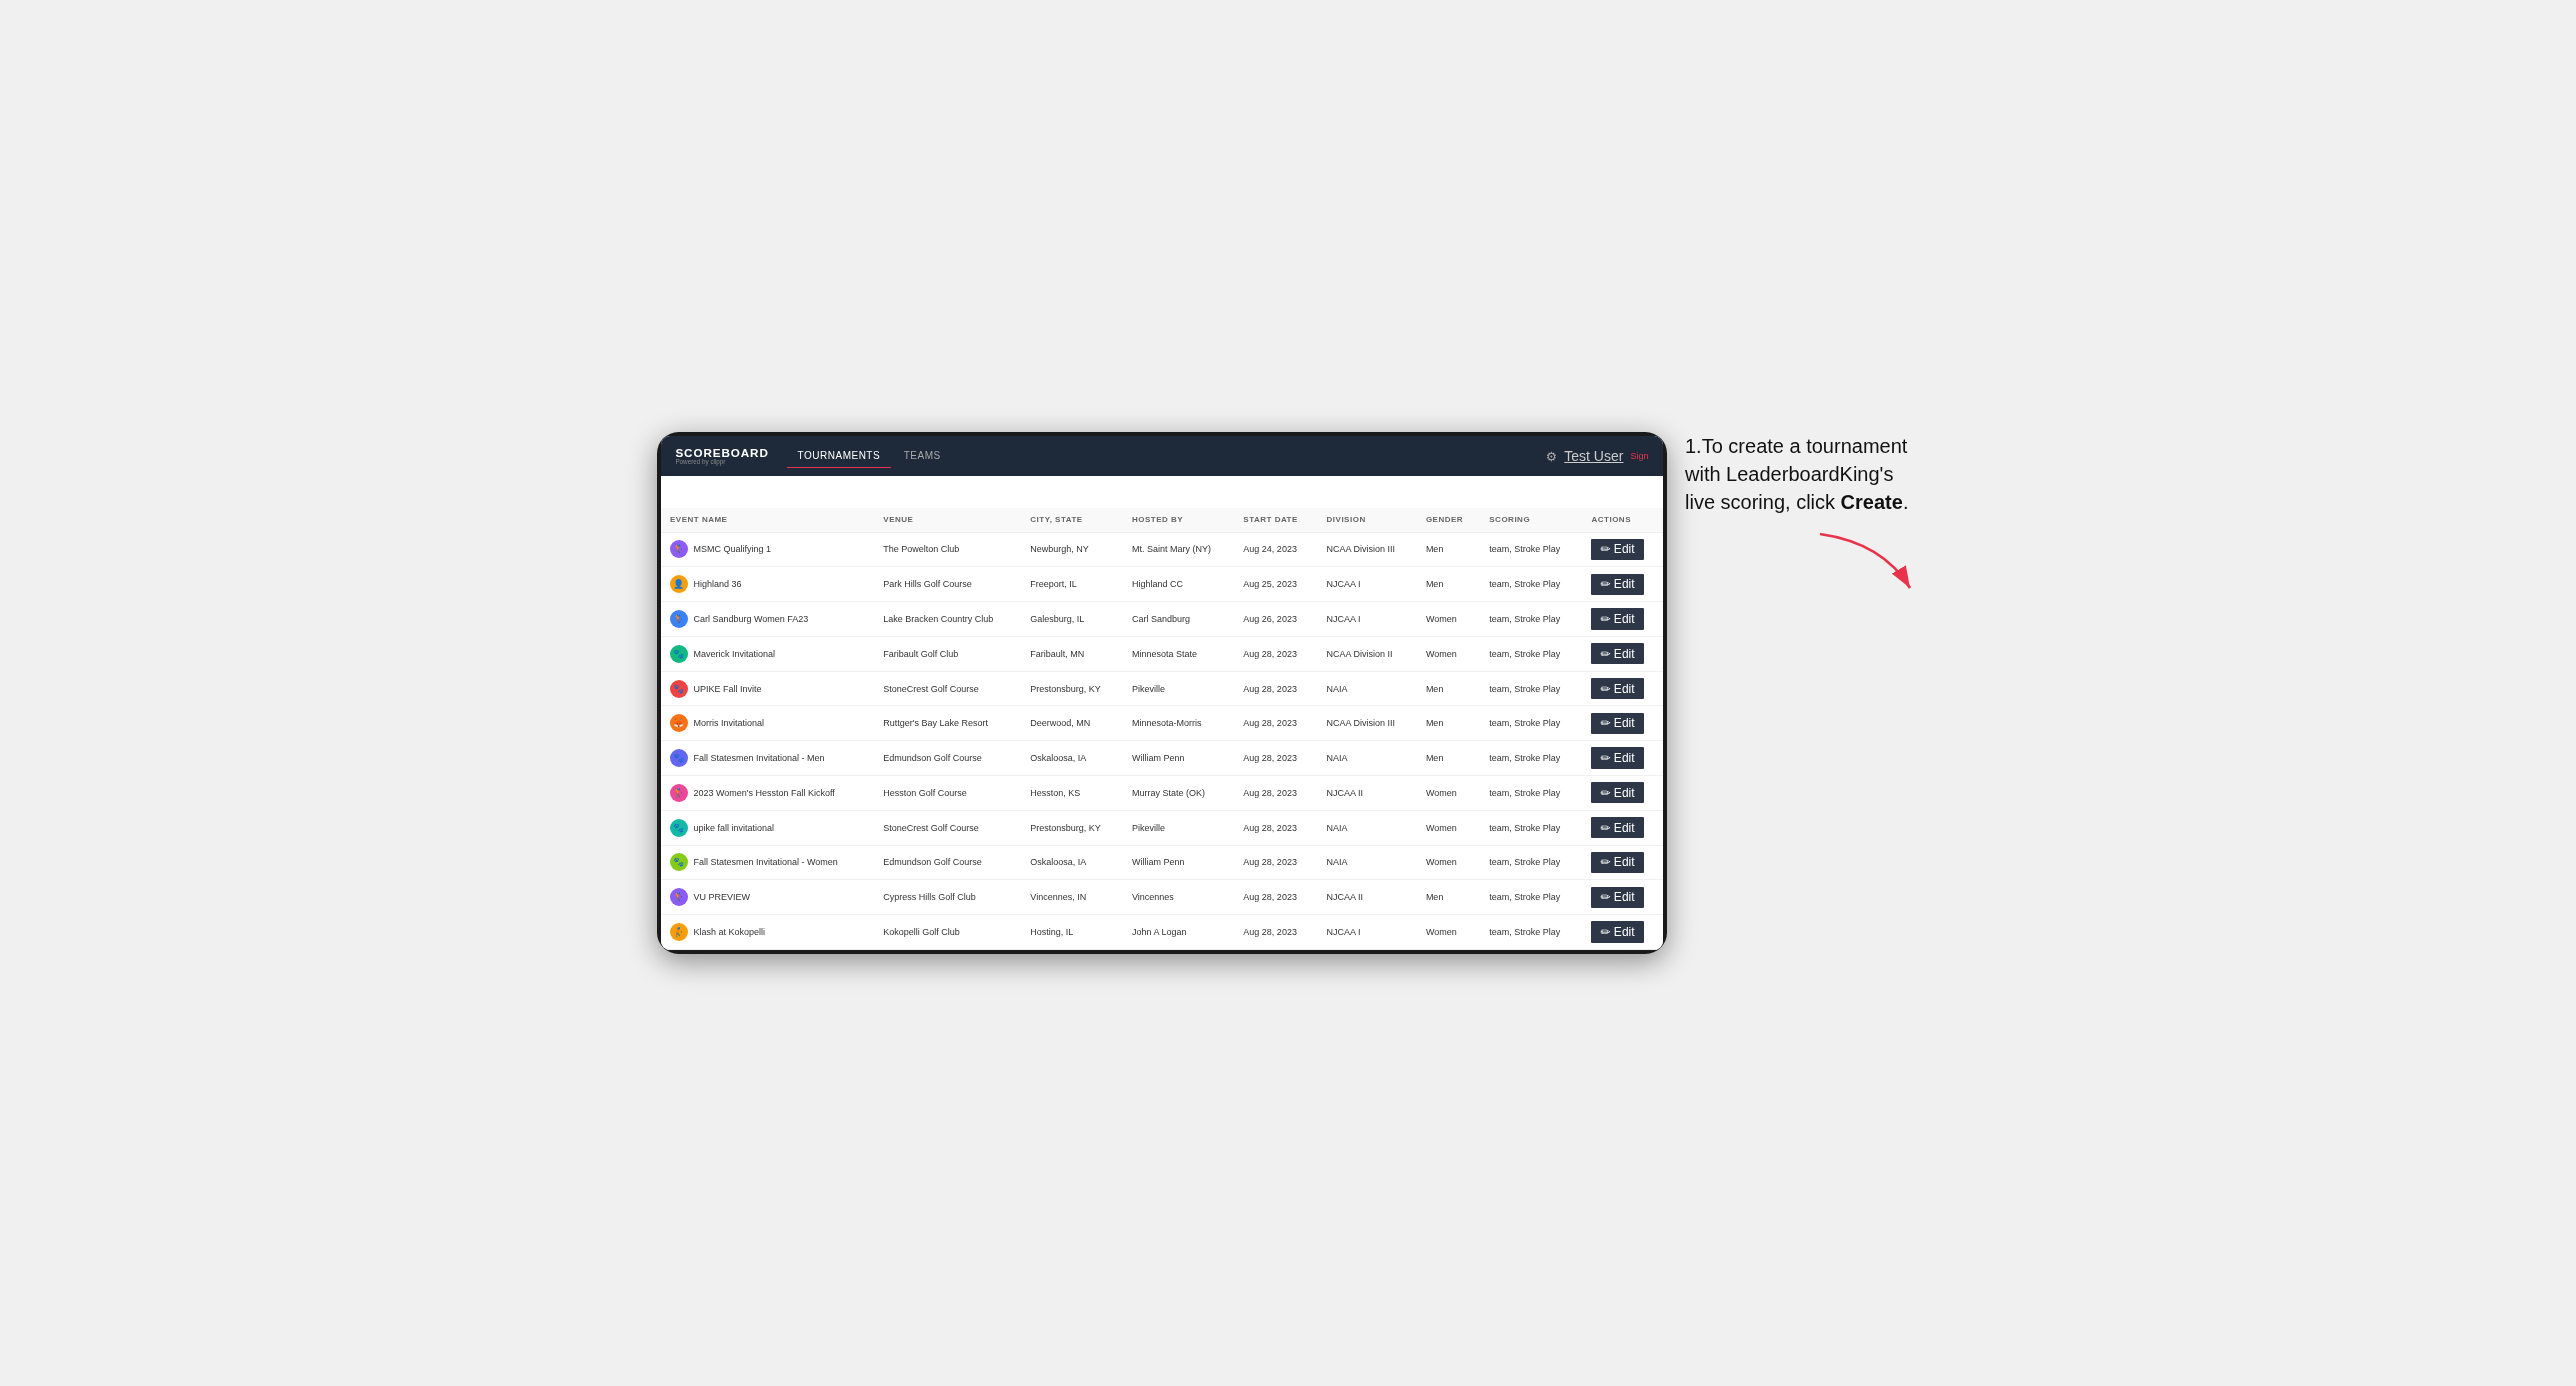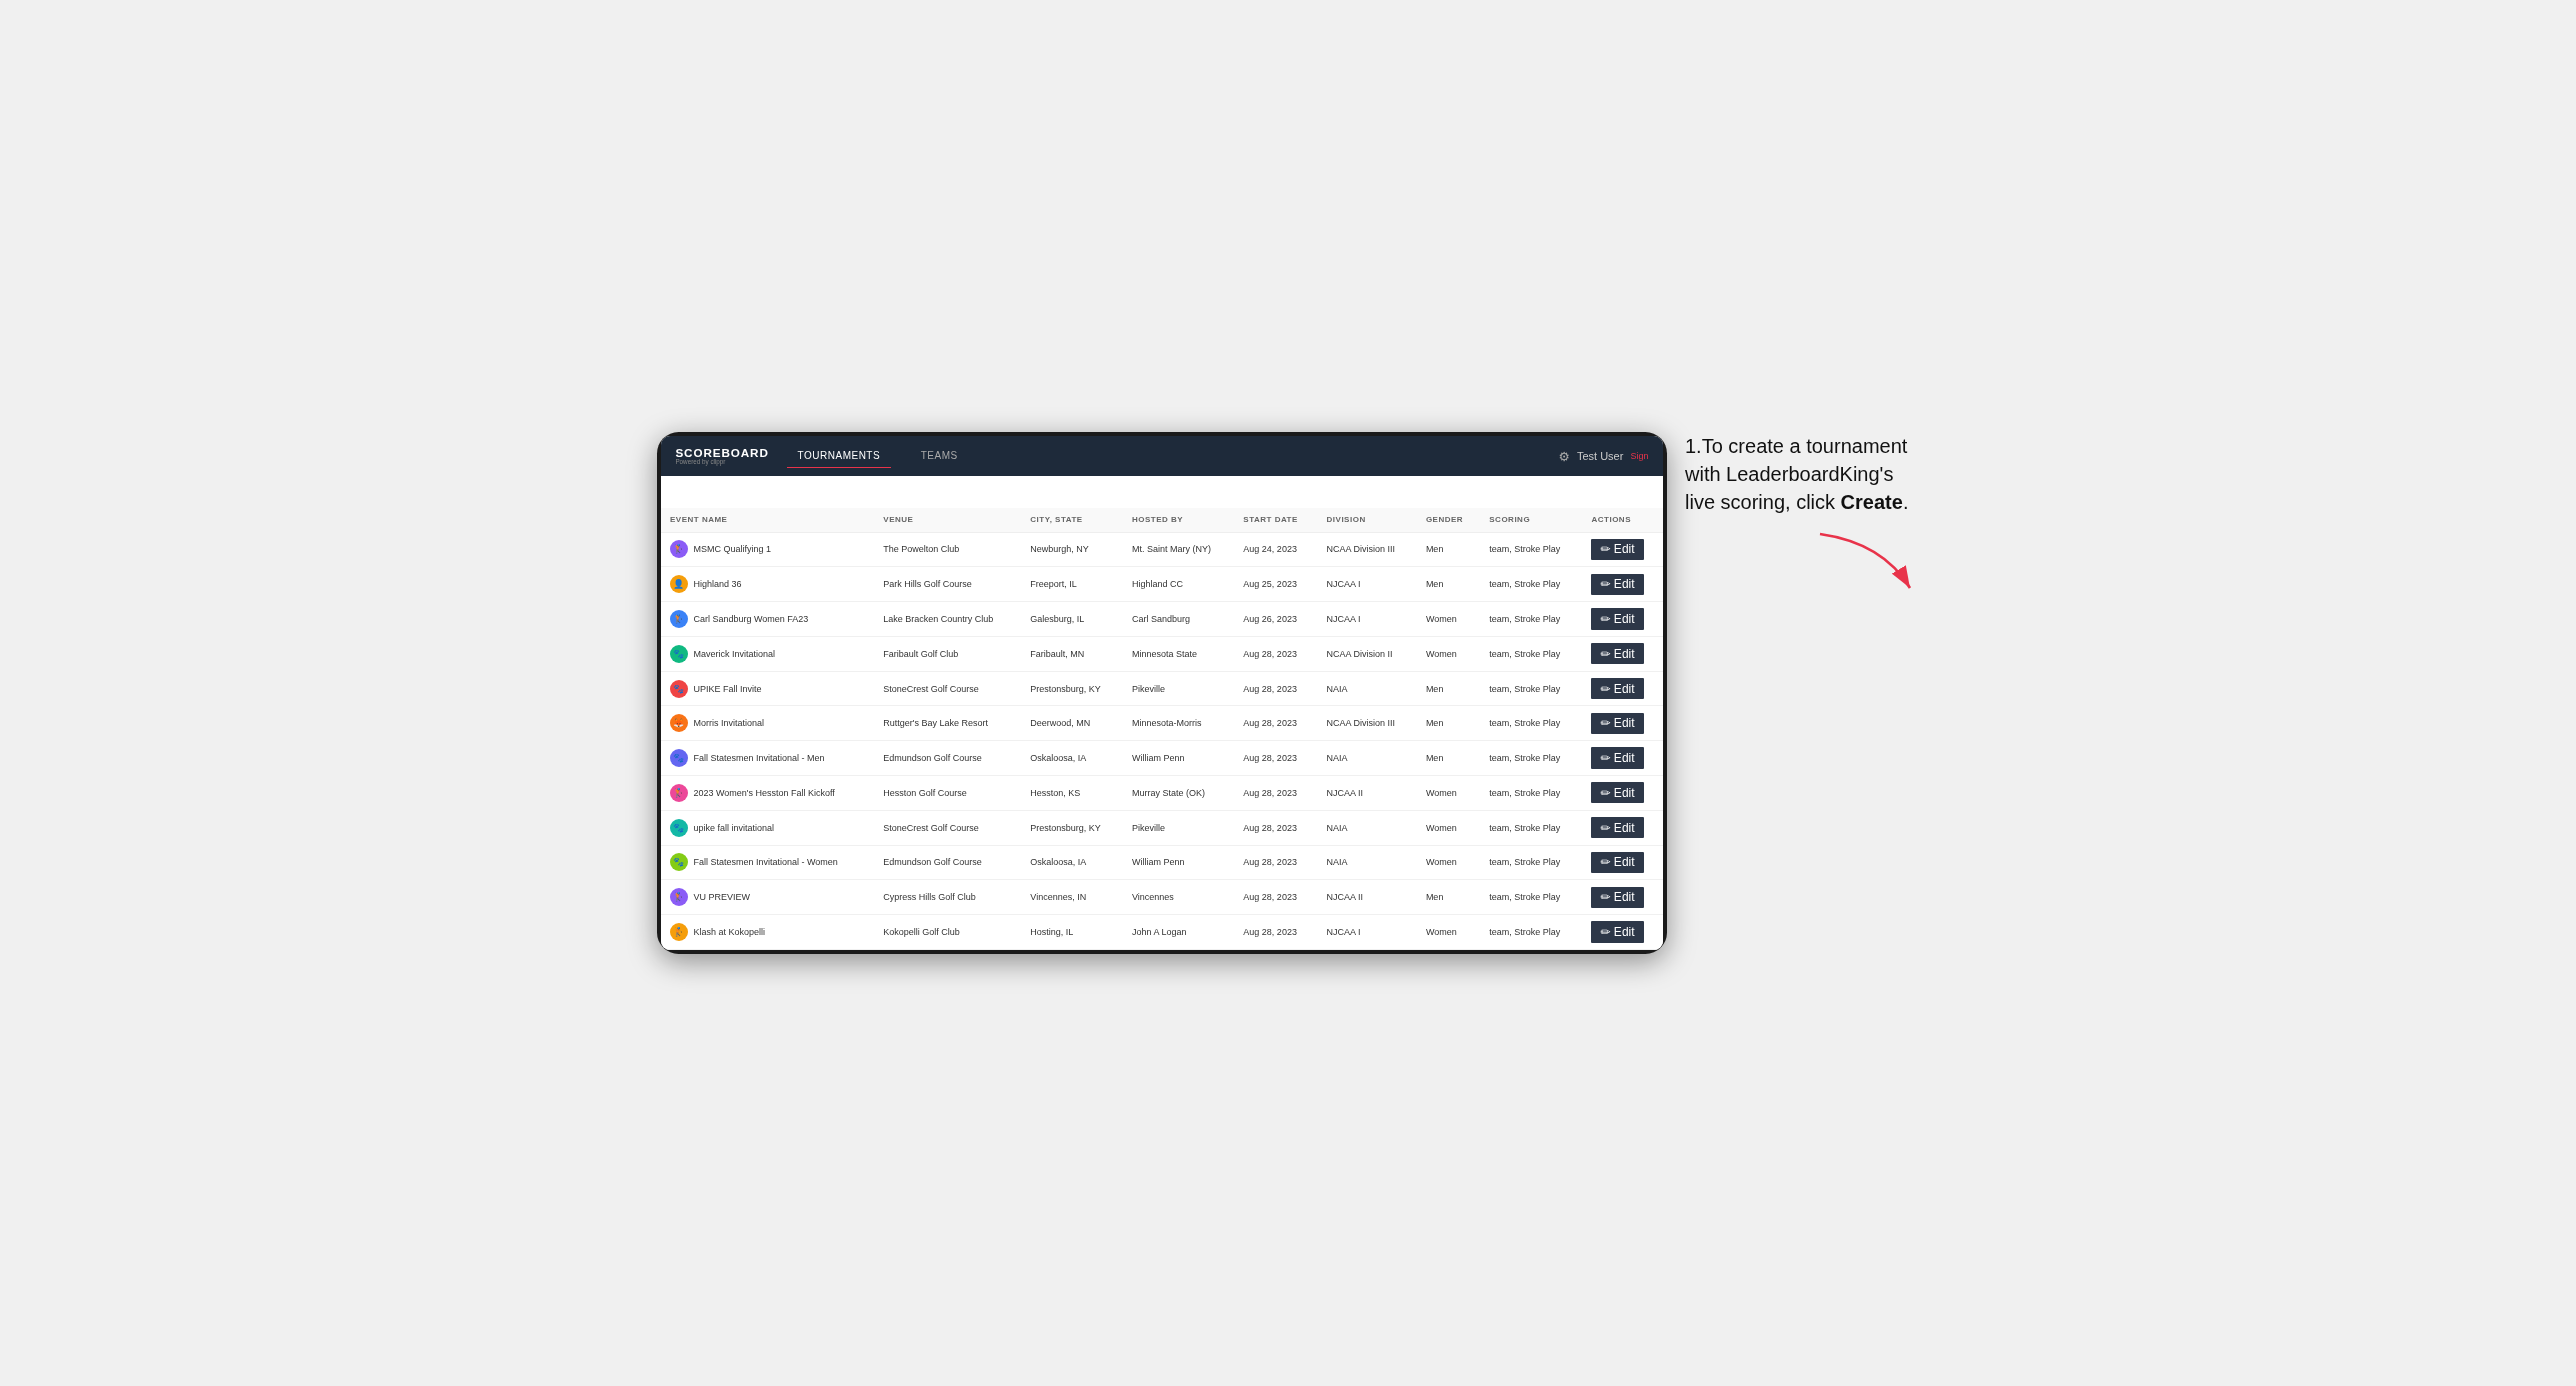--- a/index.html
+++ b/index.html
@@ -61,21 +61,21 @@
       letter-spacing: 0.9px;
     }
 
     .nav-logo-sub {
       color: #888;
       font-size: 6.3px;
     }
 
     .nav-tabs {
       display: flex;
-      gap: 19px;
+      gap: 2px;
       flex: 1;
     }
 
     .nav-tab {
       color: #aaa;
       font-size: 10px;
       padding: 5.4px 10.8px;
       cursor: pointer;
       border-bottom: 1.8px solid transparent;
       text-transform: uppercase;
@@ -89,21 +89,22 @@
 
     .nav-right {
       display: flex;
       align-items: center;
       gap: 7.2px;
       margin-left: auto;
     }
 
     .nav-user {
       color: #ccc;
-      font-size: 11px;
+      font-size: 14px;
+      text-decoration: underline;
     }
 
     .nav-gear {
       color: #aaa;
       font-size: 12.6px;
       cursor: pointer;
     }
 
     .nav-signin {
       color: #e8334a;

